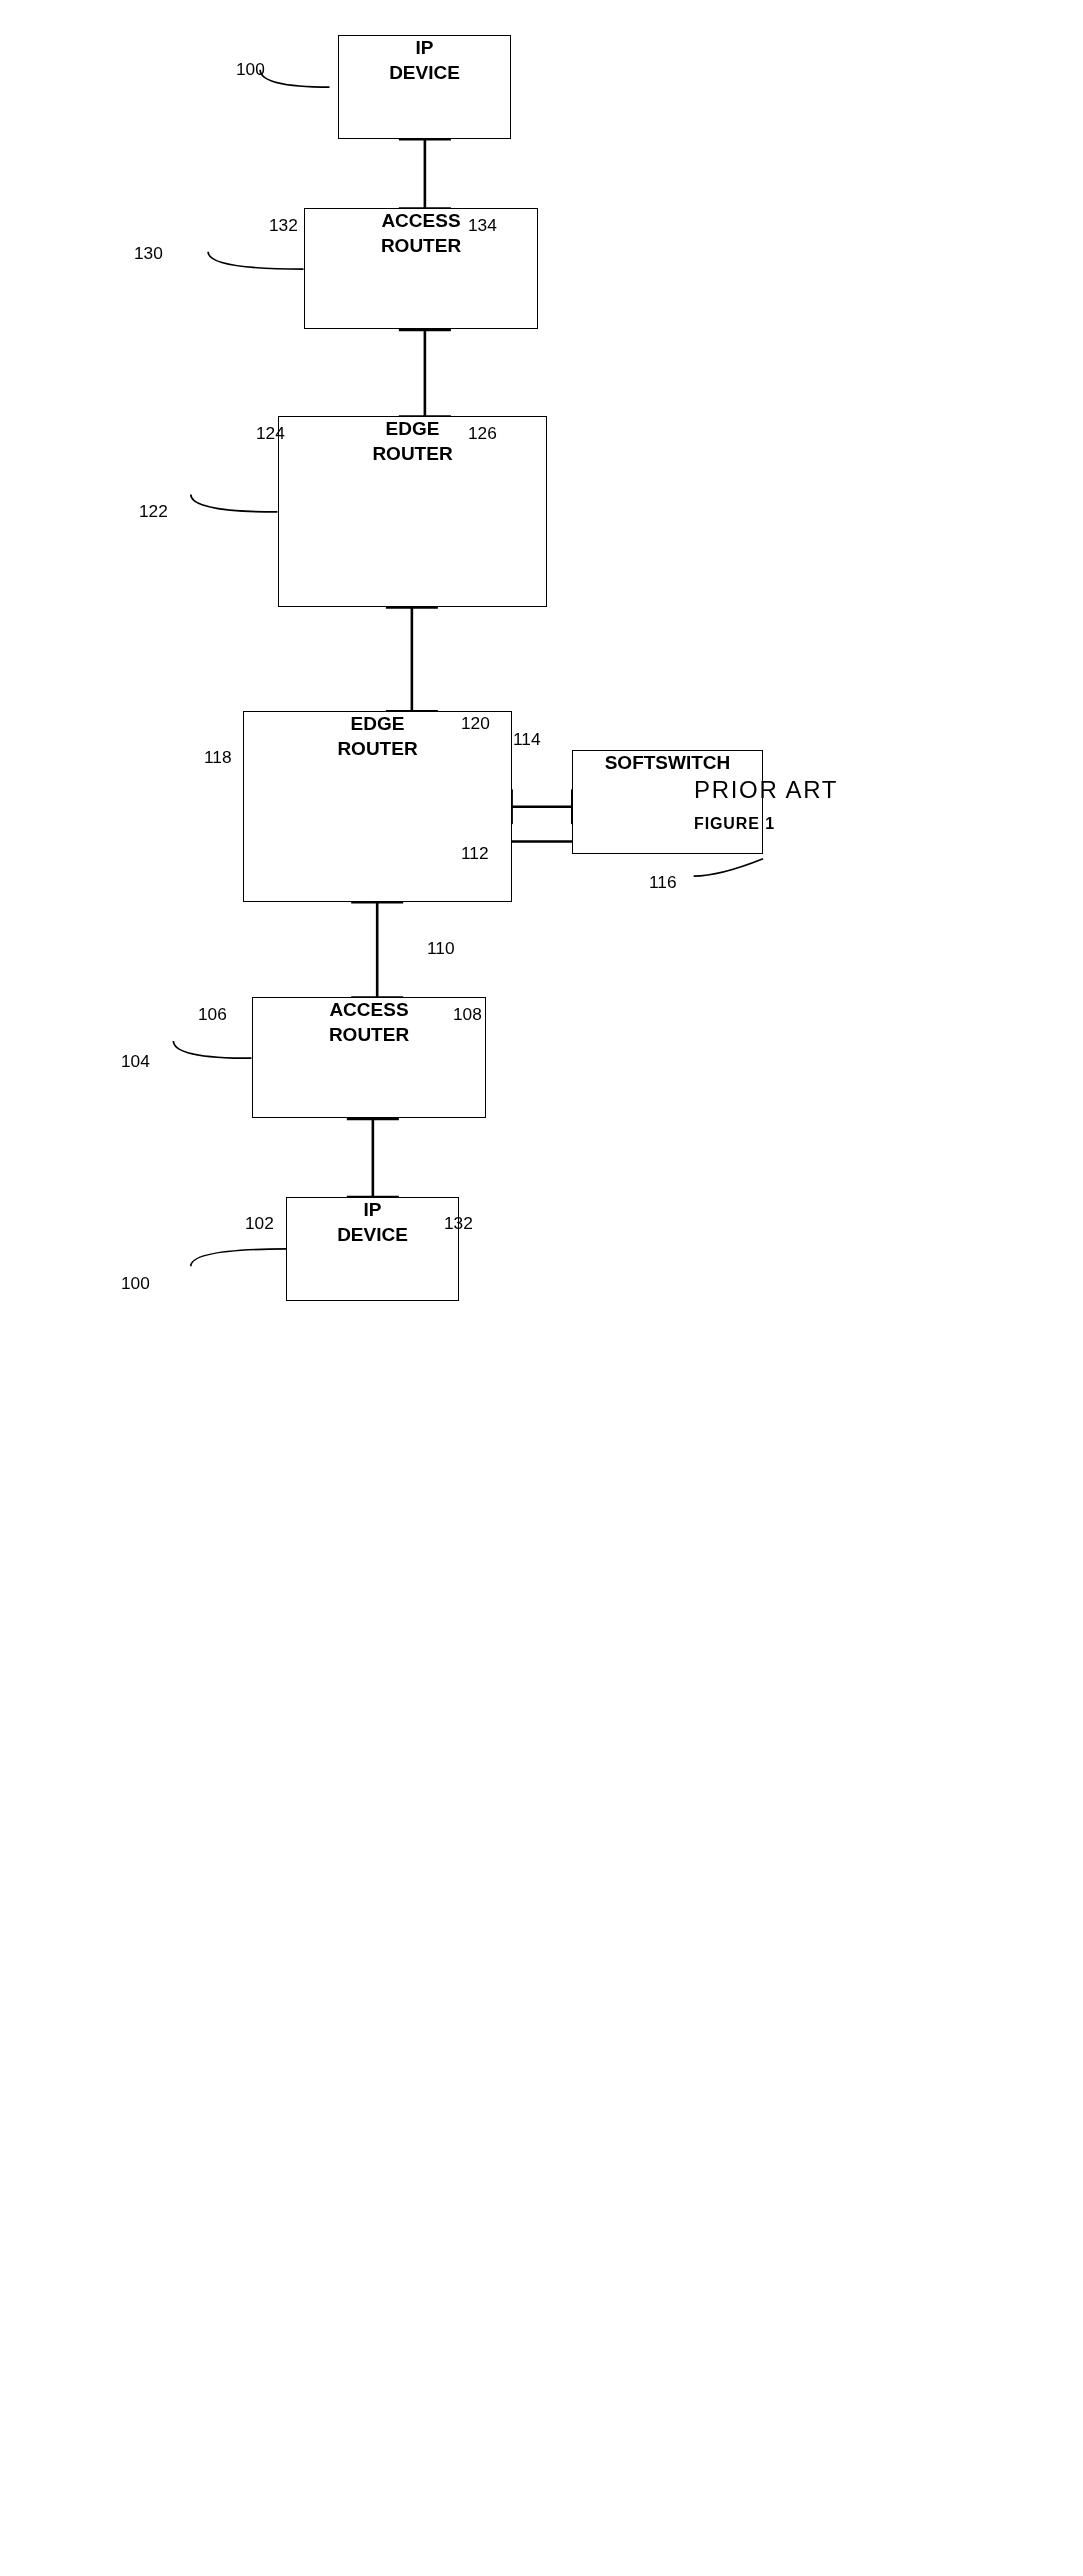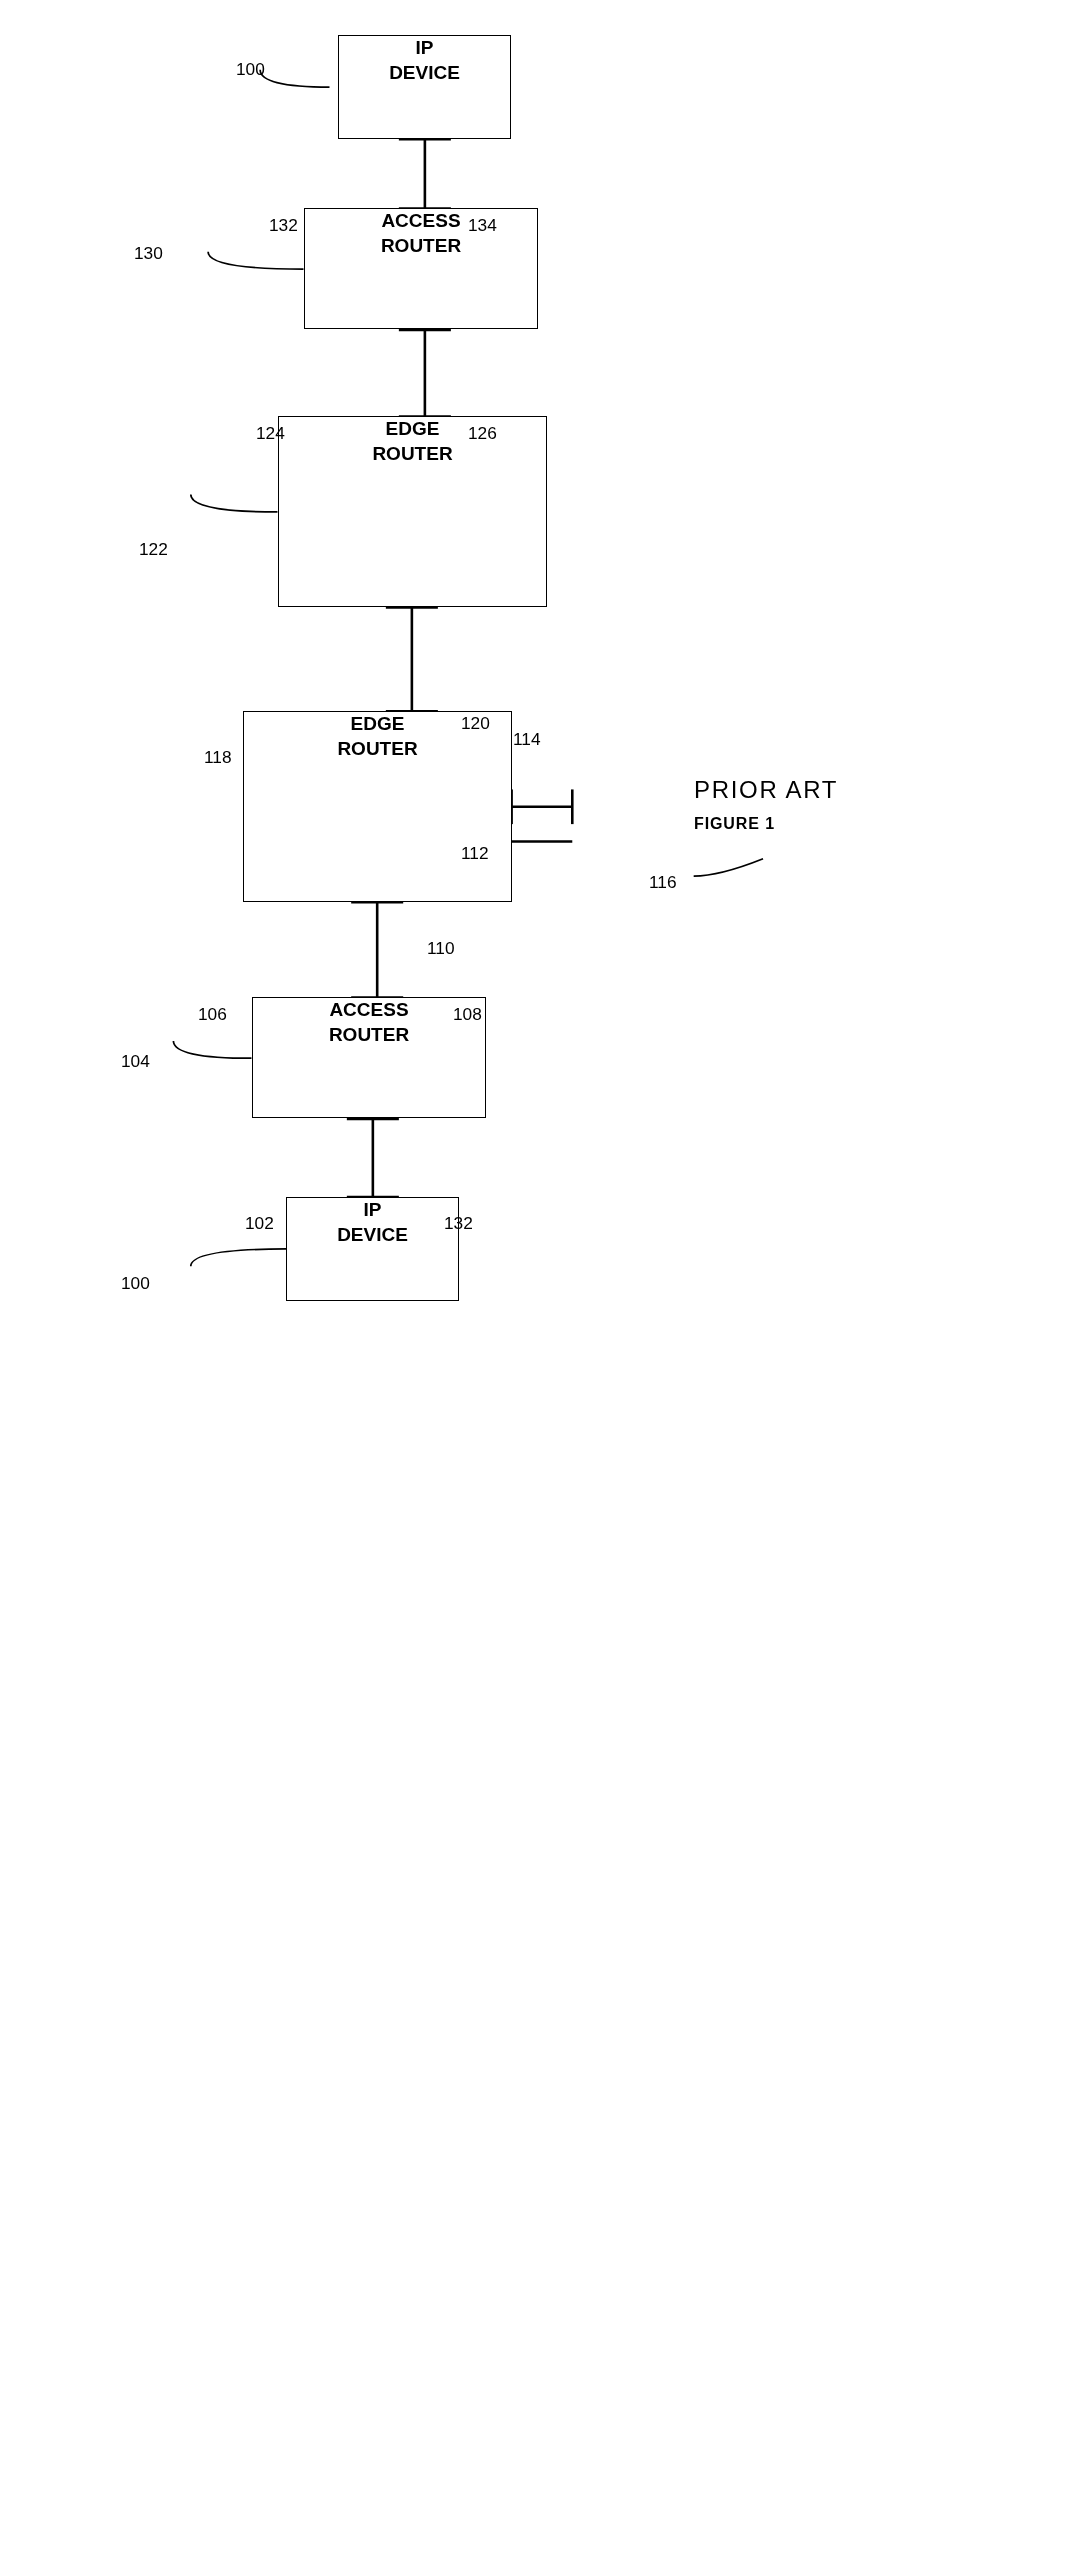--- a/index.html
+++ b/index.html
@@ -106,36 +106,39 @@
   </div>
 
   <div class="box" style="left:278px; top:416px; width:269px; height:191px;">
     <span>EDGE<br>ROUTER</span>
   </div>
 
   <div class="box" style="left:243px; top:711px; width:269px; height:191px;">
     <span>EDGE<br>ROUTER</span>
   </div>
 
+  <div class="box" style="left:572px; top:750px; width:191px; height:104px;">
+    <span>SOFTSWITCH</span>
+  </div>
 
   <div class="box" style="left:252px; top:997px; width:234px; height:121px;">
     <span>ACCESS<br>ROUTER</span>
   </div>
 
   <div class="box" style="left:286px; top:1197px; width:173px; height:104px;">
     <span>IP<br>DEVICE</span>
   </div>
 
   <span class="label" style="left:236px; top:59px;">100</span>
   <span class="label" style="left:269px; top:215px;">132</span>
   <span class="label" style="left:468px; top:215px;">134</span>
   <span class="label" style="left:134px; top:243px;">130</span>
   <span class="label" style="left:256px; top:423px;">124</span>
   <span class="label" style="left:468px; top:423px;">126</span>
-  <span class="label" style="left:139px; top:539px;">122</span>
+  <span class="label" style="left:139px; top:501px;">122</span>
   <span class="label" style="left:204px; top:713px;margin-top:34px;">118</span>
   <span class="label" style="left:461px; top:713px;">120</span>
   <span class="label" style="left:513px; top:729px;">114</span>
   <span class="label" style="left:461px; top:843px;">112</span>
   <span class="label" style="left:649px; top:872px;">116</span>
   <span class="label" style="left:427px; top:938px;">110</span>
   <span class="label" style="left:198px; top:1004px;">106</span>
   <span class="label" style="left:453px; top:1004px;">108</span>
   <span class="label" style="left:121px; top:1051px;">104</span>
   <span class="label" style="left:245px; top:1213px;">102</span>

